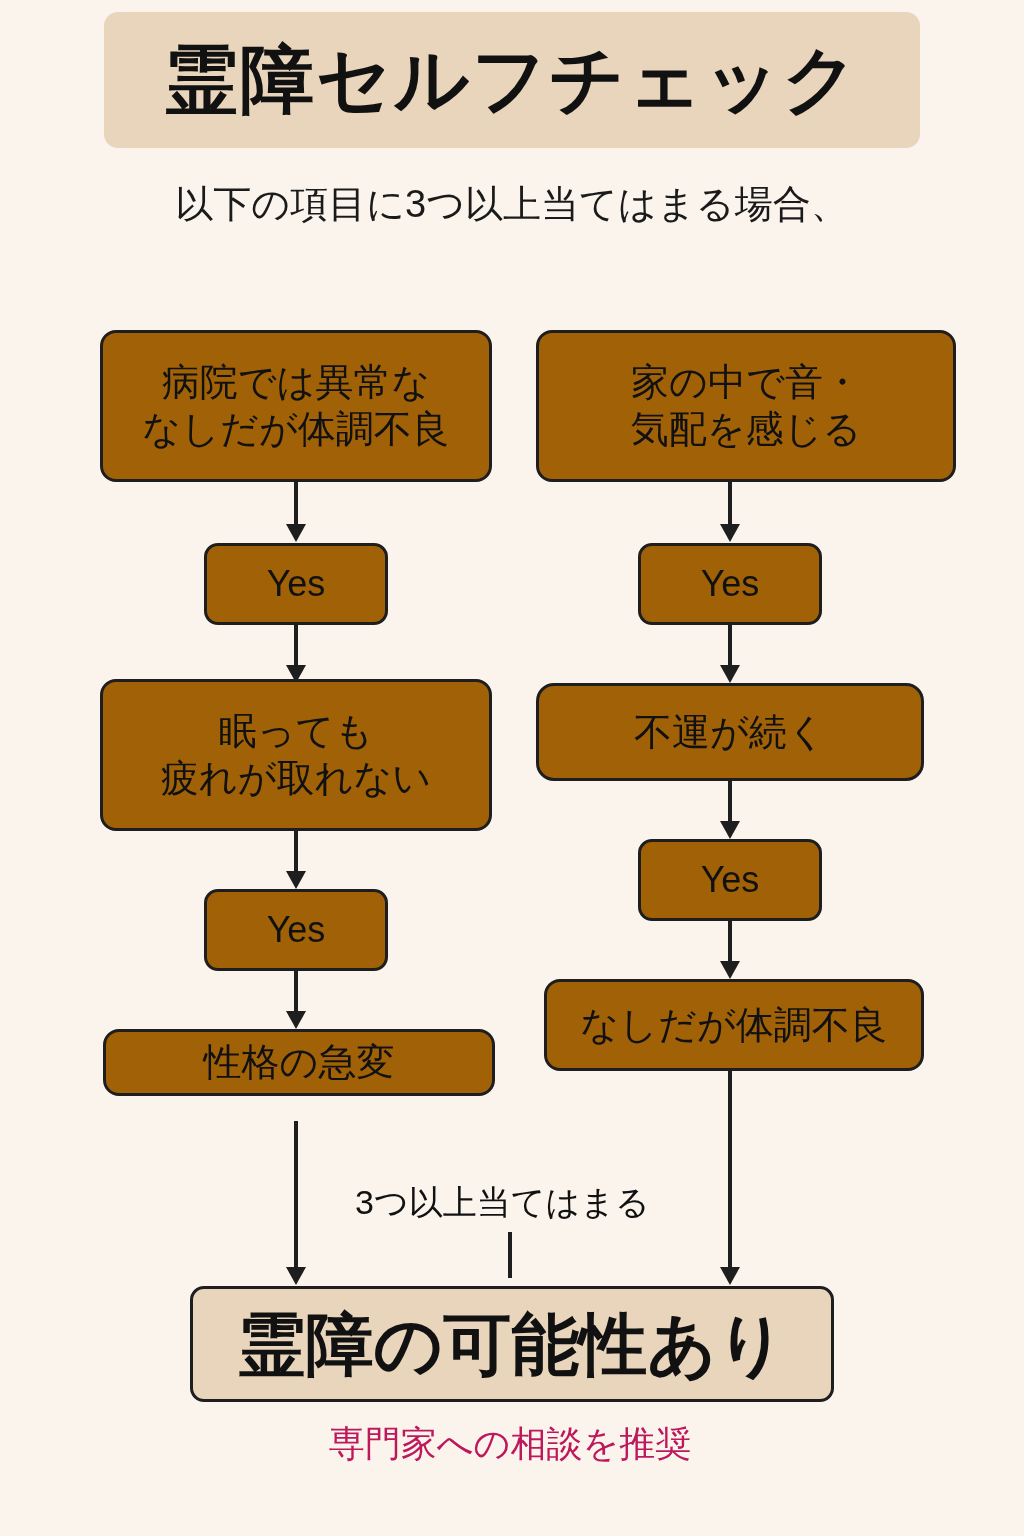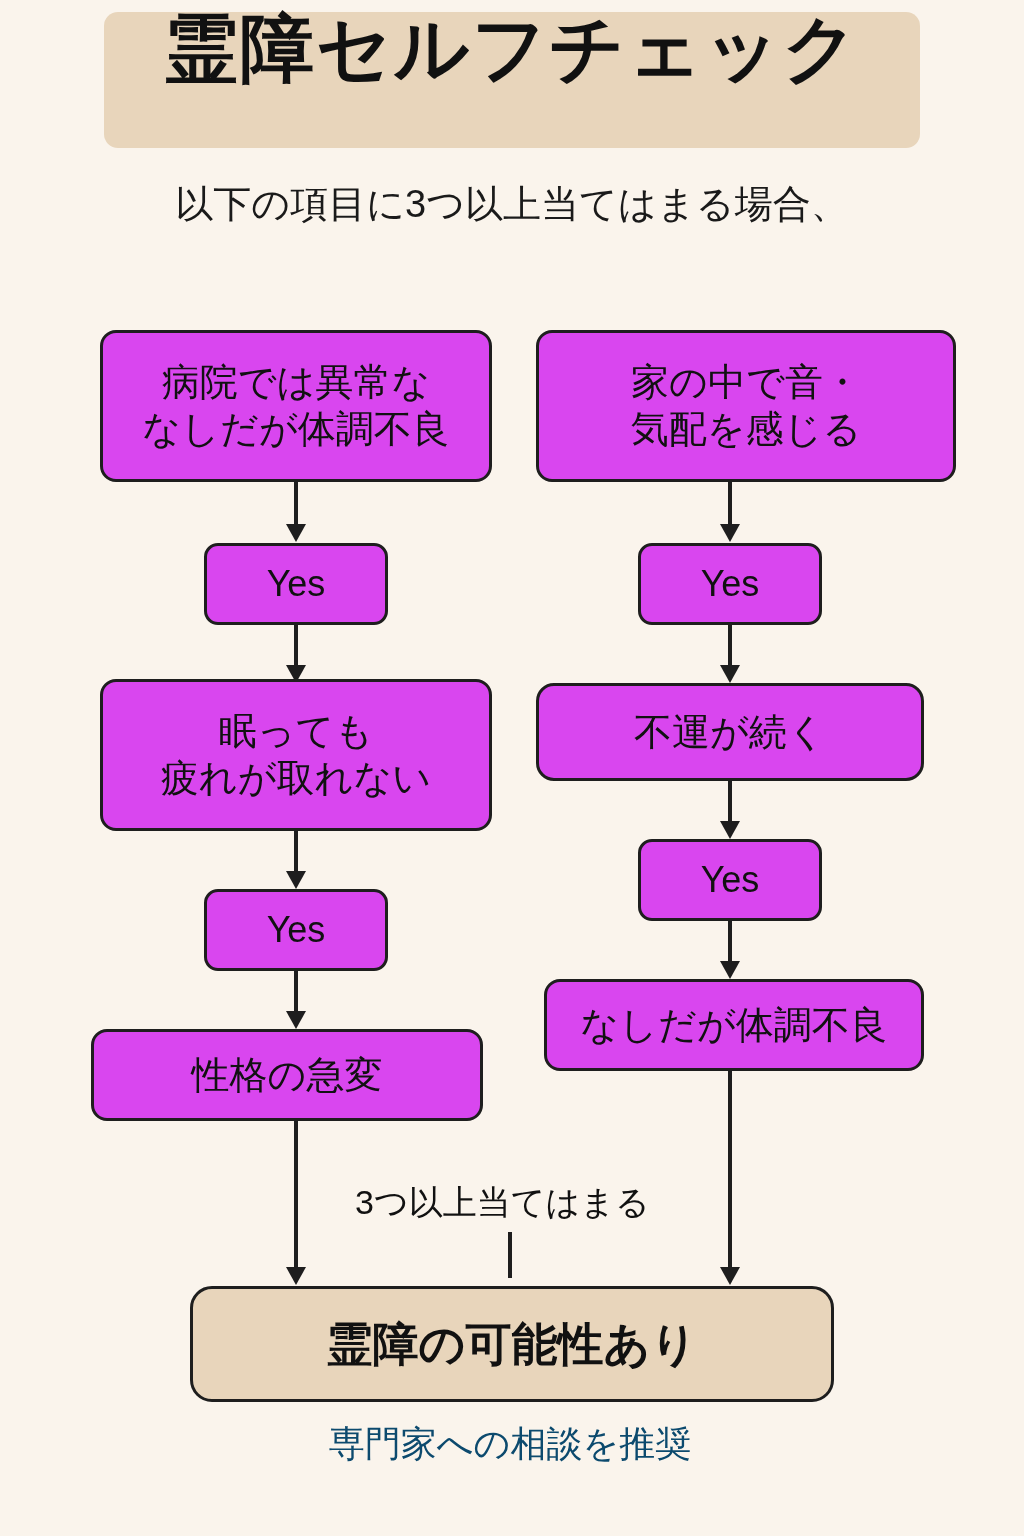--- a/index.html
+++ b/index.html
@@ -24,21 +24,21 @@
   
   .title-band {
     position: absolute;
     left: 104px;
     top: 12px;
     width: 816px;
     height: 136px;
     background: #e8d5bb;
     border-radius: 14px;
     display: flex;
-    align-items: flex-start;
+    align-items: center;
     justify-content: center;
   }
   .title-text {
     font-size: 74px;
     font-weight: bold;
     letter-spacing: 2px;
     color: #111;
     line-height: 1;
   }
 
@@ -52,44 +52,44 @@
     font-size: 38px;
     line-height: 1.5;
     color: #1a1a1a;
   }
   .subtitle div { white-space: nowrap; }
 
   
   .node {
     position: absolute;
     box-sizing: border-box;
-    background: #d946ef;
+    background: #a16207;
     border: 3px solid #1e1e1e;
     border-radius: 16px;
     display: flex;
     align-items: center;
     justify-content: center;
     text-align: center;
     line-height: 1.22;
     font-size: 38px;
     color: #111;
     padding: 0 8px;
   }
   .node.two-line { line-height: 1.25; }
   .node.yes {
     font-size: 36px;
     border-radius: 14px;
     border-width: 3px;
   }
   .node.result {
     background: #e8d5bb;
     border: 3px solid #1e1e1e;
-    font-size: 46px;
+    font-size: 68px;
     font-weight: bold;
-    border-radius: 22px;
+    border-radius: 14px;
   }
 
   
   .conn {
     position: absolute;
   }
   .conn svg { display: block; }
 
   
   .label-3 {
@@ -98,21 +98,21 @@
     color: #111;
     white-space: nowrap;
   }
   .footer {
     position: absolute;
     left: 0;
     top: 1420px;
     width: 1020px;
     text-align: center;
     font-size: 36px;
-    color: #0c4a6e;
+    color: #be185d;
   }
 </style>
 </head>
 <body>
 
 <div class="page">
 
   <div class="title-band">
     <span class="title-text">霊障セルフチェック</span>
   </div>
@@ -160,21 +160,21 @@
 
   <div class="node yes" style="left:204px; top:889px; width:184px; height:82px;">Yes</div>
 
   <div class="conn" style="left:276px; top:971px;">
     <svg width="40" height="60" viewBox="0 0 40 60">
       <line x1="20" y1="0" x2="20" y2="44" stroke="#1e1e1e" stroke-width="4"></line>
       <polygon points="20,58 10,40 30,40" fill="#1e1e1e"></polygon>
     </svg>
   </div>
 
-  <div class="node" style="left:91px; top:1029px; width:392px; height:92px;">性格の急変</div>
+  <div class="node" style="left:103px; top:1029px; width:392px; height:67px;">性格の急変</div>
 
   <div class="conn" style="left:276px; top:1121px;">
     <svg width="40" height="166" viewBox="0 0 40 166">
       <line x1="20" y1="0" x2="20" y2="150" stroke="#1e1e1e" stroke-width="4"></line>
       <polygon points="20,164 10,146 30,146" fill="#1e1e1e"></polygon>
     </svg>
   </div>
 
   <div class="node two-line" style="left:536px; top:330px; width:420px; height:152px;">
     <span>

